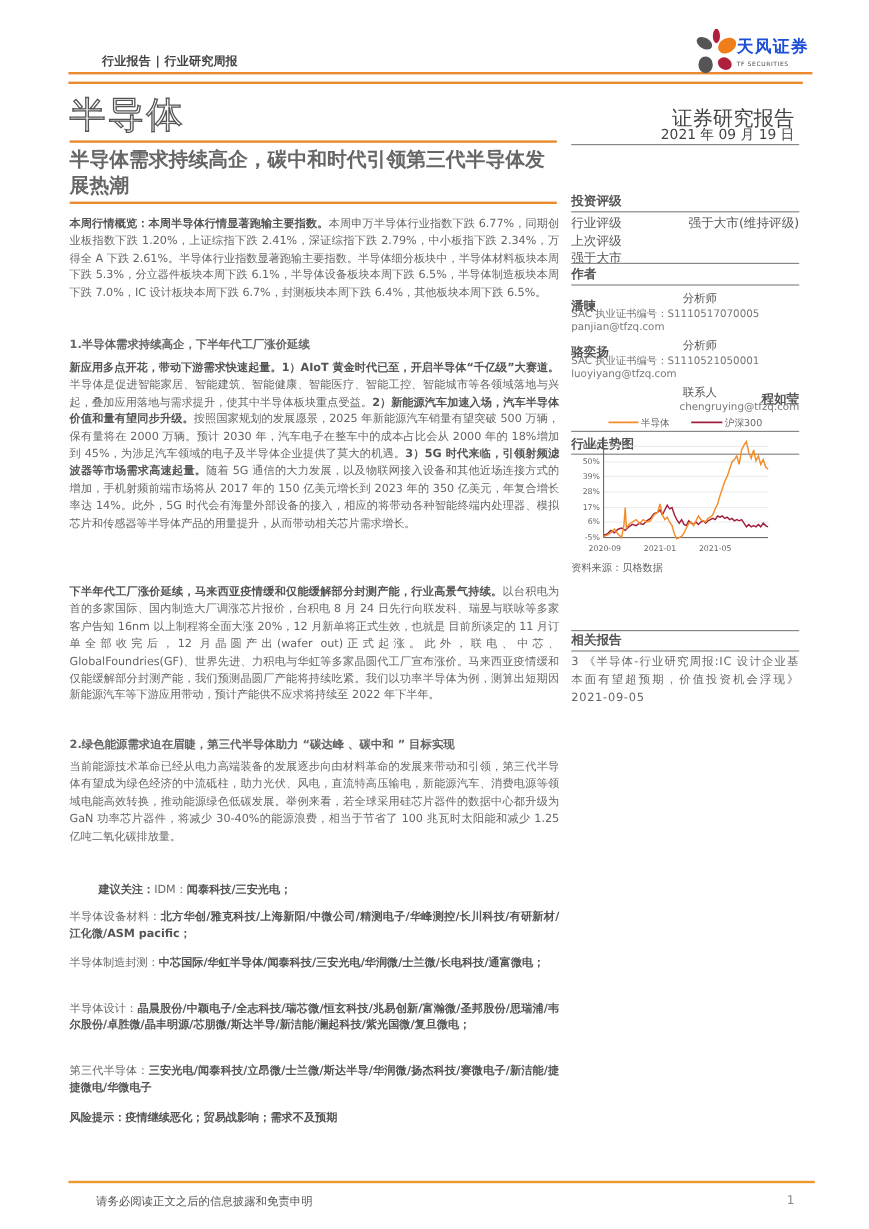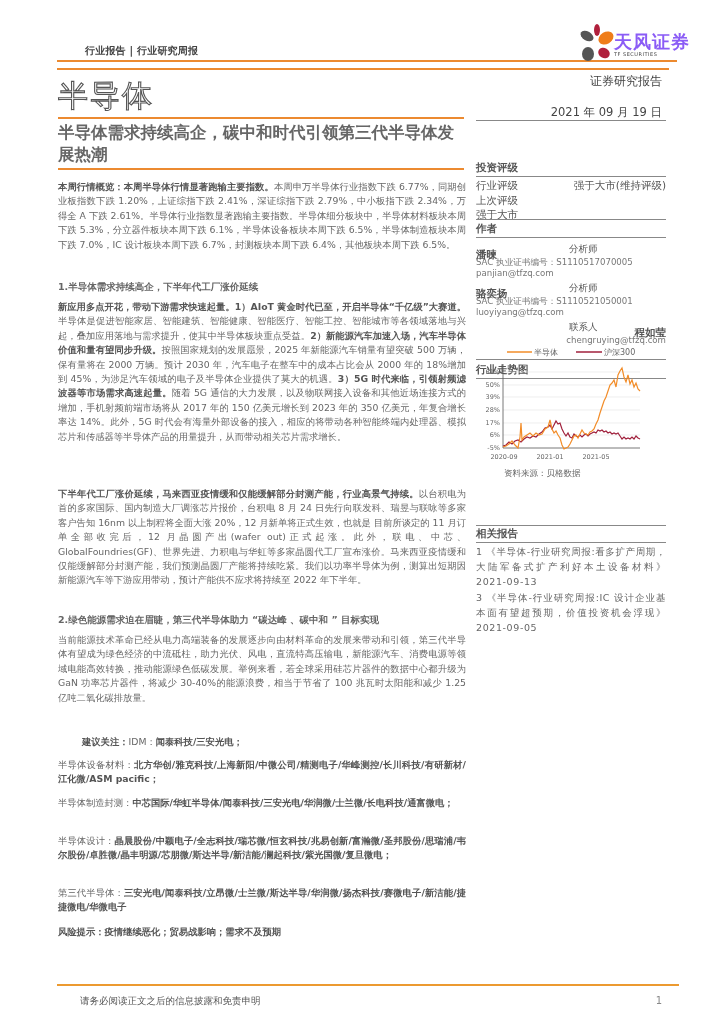--- a/index.html
+++ b/index.html
@@ -2,24 +2,24 @@
 <html><head>
 <meta charset="utf-8">
 <style>
   html, body { margin: 0; padding: 0; background: #ffffff; }
   body { width: 724px; height: 1024px; position: relative; overflow: hidden;
          font-family: "DejaVu Sans", "Liberation Sans", sans-serif; color: #555; }
   .abs { position: absolute; }
   .hdr-label { left: 57px; top: 44px; font-size: 10px; color: #444; font-weight: bold; letter-spacing: 0.2px; margin-left: 28px; }
   .hr-orange { height: 2px; background: #ec8a30; }
   .logo { left: 577px; top: 22px; width: 100px; height: 48px; }
-  .logo-text { left: 614px; top: 30px; font-size: 18px; font-weight: bold; color: #8b5cf6; letter-spacing: 1px; }
+  .logo-text { left: 614px; top: 30px; font-size: 14px; font-weight: bold; color: #1d4ed8; letter-spacing: 1px; }
   .logo-sub { left: 614px; top: 51px; font-size: 5px; color: #444; letter-spacing: 0.5px; }
   .big-title { left: 58px; top: 76px; font-size: 30px; color: #fff; -webkit-text-stroke: 1.1px #555; font-weight: normal; letter-spacing: 2px; }
-  .doc-type { right: 62px; top: 73px; font-size: 12px; color: #444; }
+  .doc-type { right: 62px; top: 87px; font-size: 17px; color: #444; }
   .doc-date { right: 62px; top: 105px; font-size: 11.5px; color: #444; }
   .headline { left: 58px; top: 122px; width: 410px; font-size: 16.5px; line-height: 22px; font-weight: bold; color: #666; }
   .para { left: 58px; width: 408px; font-size: 9.3px; line-height: 14.4px; color: #666; text-align: justify; }
   .para b { color: #555; }
   .sec-head { left: 58px; font-size: 9.5px; font-weight: bold; color: #666; }
   .rc { left: 476px; width: 190px; margin-top: 36px; }
   .rc-title { font-size: 10.5px; font-weight: bold; color: #555; }
   .rc-line { height: 1px; background: #888; }
   .rating-row { font-size: 10.5px; color: #555; display: flex; justify-content: space-between; }
   .author-name { font-size: 10.5px; font-weight: bold; color: #555; }
@@ -173,25 +173,24 @@
       <text x="28" y="114">2020-09</text>
       <text x="74" y="114">2021-01</text>
       <text x="120" y="114">2021-05</text>
     </g>
 
     <polyline fill="none" stroke="#a0203c" stroke-width="1.2" points="27,101 30,100 33,97 36,99 39,96 42,95 45,97 48,94 51,92 54,93 57,91 60,92 63,89 66,87 69,83 72,82 74,80 76,84 78,80 80,76 82,79 84,78 86,84 88,88 90,91 92,88 94,92 96,93 98,89 100,91 102,92 104,90 106,92 108,90 110,89 112,91 114,89 116,88 118,87 120,88 122,85 124,86 126,85 128,87 130,86 132,88 134,87 136,89 138,88 140,89 142,88 144,91 146,94 148,92 150,94 152,93 154,94 156,92 158,94 160,91 162,93 164,94"></polyline>
 
     <polyline fill="none" stroke="#f28c28" stroke-width="1.2" points="27,102 30,101 33,99 36,96 39,100 42,103 44,92 45,78 46,95 48,92 51,90 54,88 57,91 60,88 63,90 66,89 69,84 72,82 74,75 76,84 78,88 80,86 82,90 84,93 86,100 88,104 90,103 92,102 94,99 96,95 98,91 100,90 102,93 104,89 106,85 108,88 110,89 112,90 114,87 116,86 118,84 120,79 122,75 124,68 126,62 128,56 130,52 132,46 134,40 136,38 138,35 140,42 142,30 144,26 146,23 148,32 150,37 152,30 154,39 156,35 158,42 160,38 162,44 164,46"></polyline>
   </svg>
 </div>
-<div class="abs" style="left:476px; top:468px; font-size:8.5px; color:#666;margin-left:28px;">资料来源：贝格数据</div>
+<div class="abs" style="left:476px; top:468px; font-size:8.5px; color:#666;">资料来源：贝格数据</div>
 
 <div class="abs rc rc-line" style="top:489px;"></div>
 <div class="abs rc rc-title" style="top:491px;">相关报告</div>
 <div class="abs rc rc-line" style="top:506px;"></div>
 <div class="abs rc" style="top:508px;">
-  <div class="rel">1 《半导体-行业研究周报:看多扩产周期，大陆军备式扩产利好本土设备材料》 2021-09-13</div>
   <div class="rel">3 《半导体-行业研究周报:IC 设计企业基本面有望超预期，价值投资机会浮现》 2021-09-05</div>
 </div>
 
 <div class="abs" style="left:57px; top:984px; width:622px; height:2px; background:#ec9a30;"></div>
 <div class="abs footer-text">请务必阅读正文之后的信息披露和免责申明</div>
 <div class="abs page-num">1</div>
 
 </body></html>

